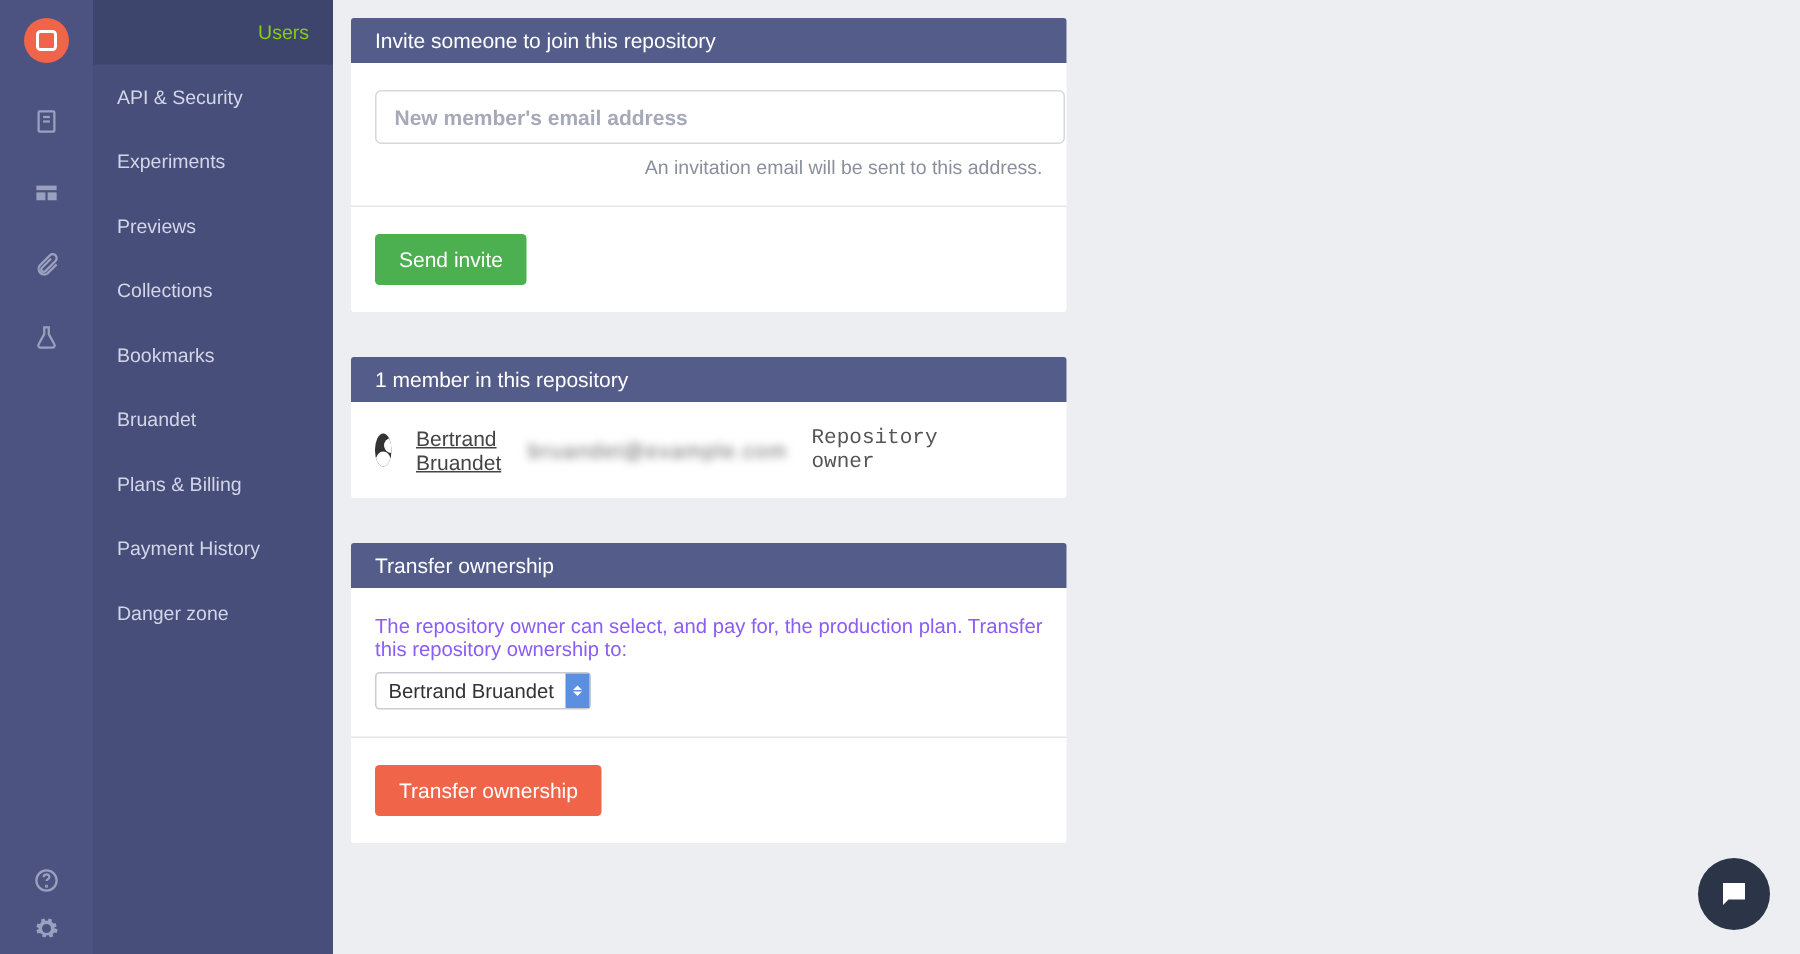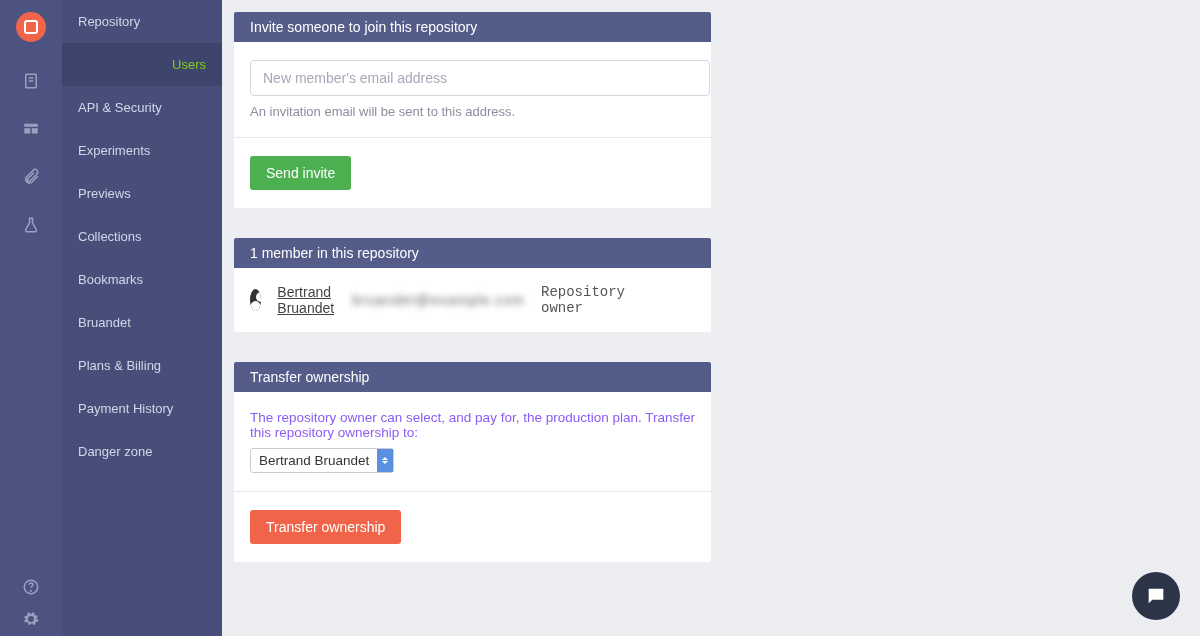--- a/index.html
+++ b/index.html
@@ -91,23 +91,24 @@
     padding: 18px 16px;
   }
   .divider { border-top: 1px solid #e6e6e6; }
   input[type="text"] {
     width: 460px;
     padding: 9px 12px;
     border: 1px solid #d6d8df;
     border-radius: 4px;
     font-size: 14px;
     color: #6d28d9;
+    font-weight: bold;
   }
   input[type="text"]::placeholder { color: #a5a9b8; }
-  .hint { color: #8a8f9c; font-size: 13px; margin-top: 8px; }
+  .hint { color: #8a8f9c; font-size: 13px; margin-top: 8px; text-align: right; }
   .btn {
     display: inline-block;
     padding: 9px 16px;
     border-radius: 3px;
     border: none;
     color: #fff;
     font-size: 14px;
     cursor: pointer;
   }
   .btn-green { background: #4caf50; }
@@ -246,21 +247,20 @@
     </div>
     <div class="icon" style="margin-top:0">
       <svg viewBox="0 0 24 24" fill="currentColor">
           <path d="M12 8a4 4 0 100 8 4 4 0 000-8zm8 4l2 1-1 3-2-.5-1.5 1.5.5 2-3 1-1-2h-2l-1 2-3-1 .5-2L6 16l-2 .5-1-3 2-1v-1l-2-1 1-3 2 .5L7.5 6 7 4l3-1 1 2h2l1-2 3 1-.5 2L18 7.5l2-.5 1 3-2 1v1z"></path>
         </svg>
     </div>
   </div>
 </div>
 
 <nav class="sidebar">
-  <div class="item">Repository</div>
   <div class="item active">Users</div>
   <div class="item">API &amp; Security</div>
   <div class="item">Experiments</div>
   <div class="item">Previews</div>
   <div class="item">Collections</div>
   <div class="item">Bookmarks</div>
   <div class="item">Bruandet</div>
   <div class="item">Plans &amp; Billing</div>
   <div class="item">Payment History</div>
   <div class="item">Danger zone</div>

